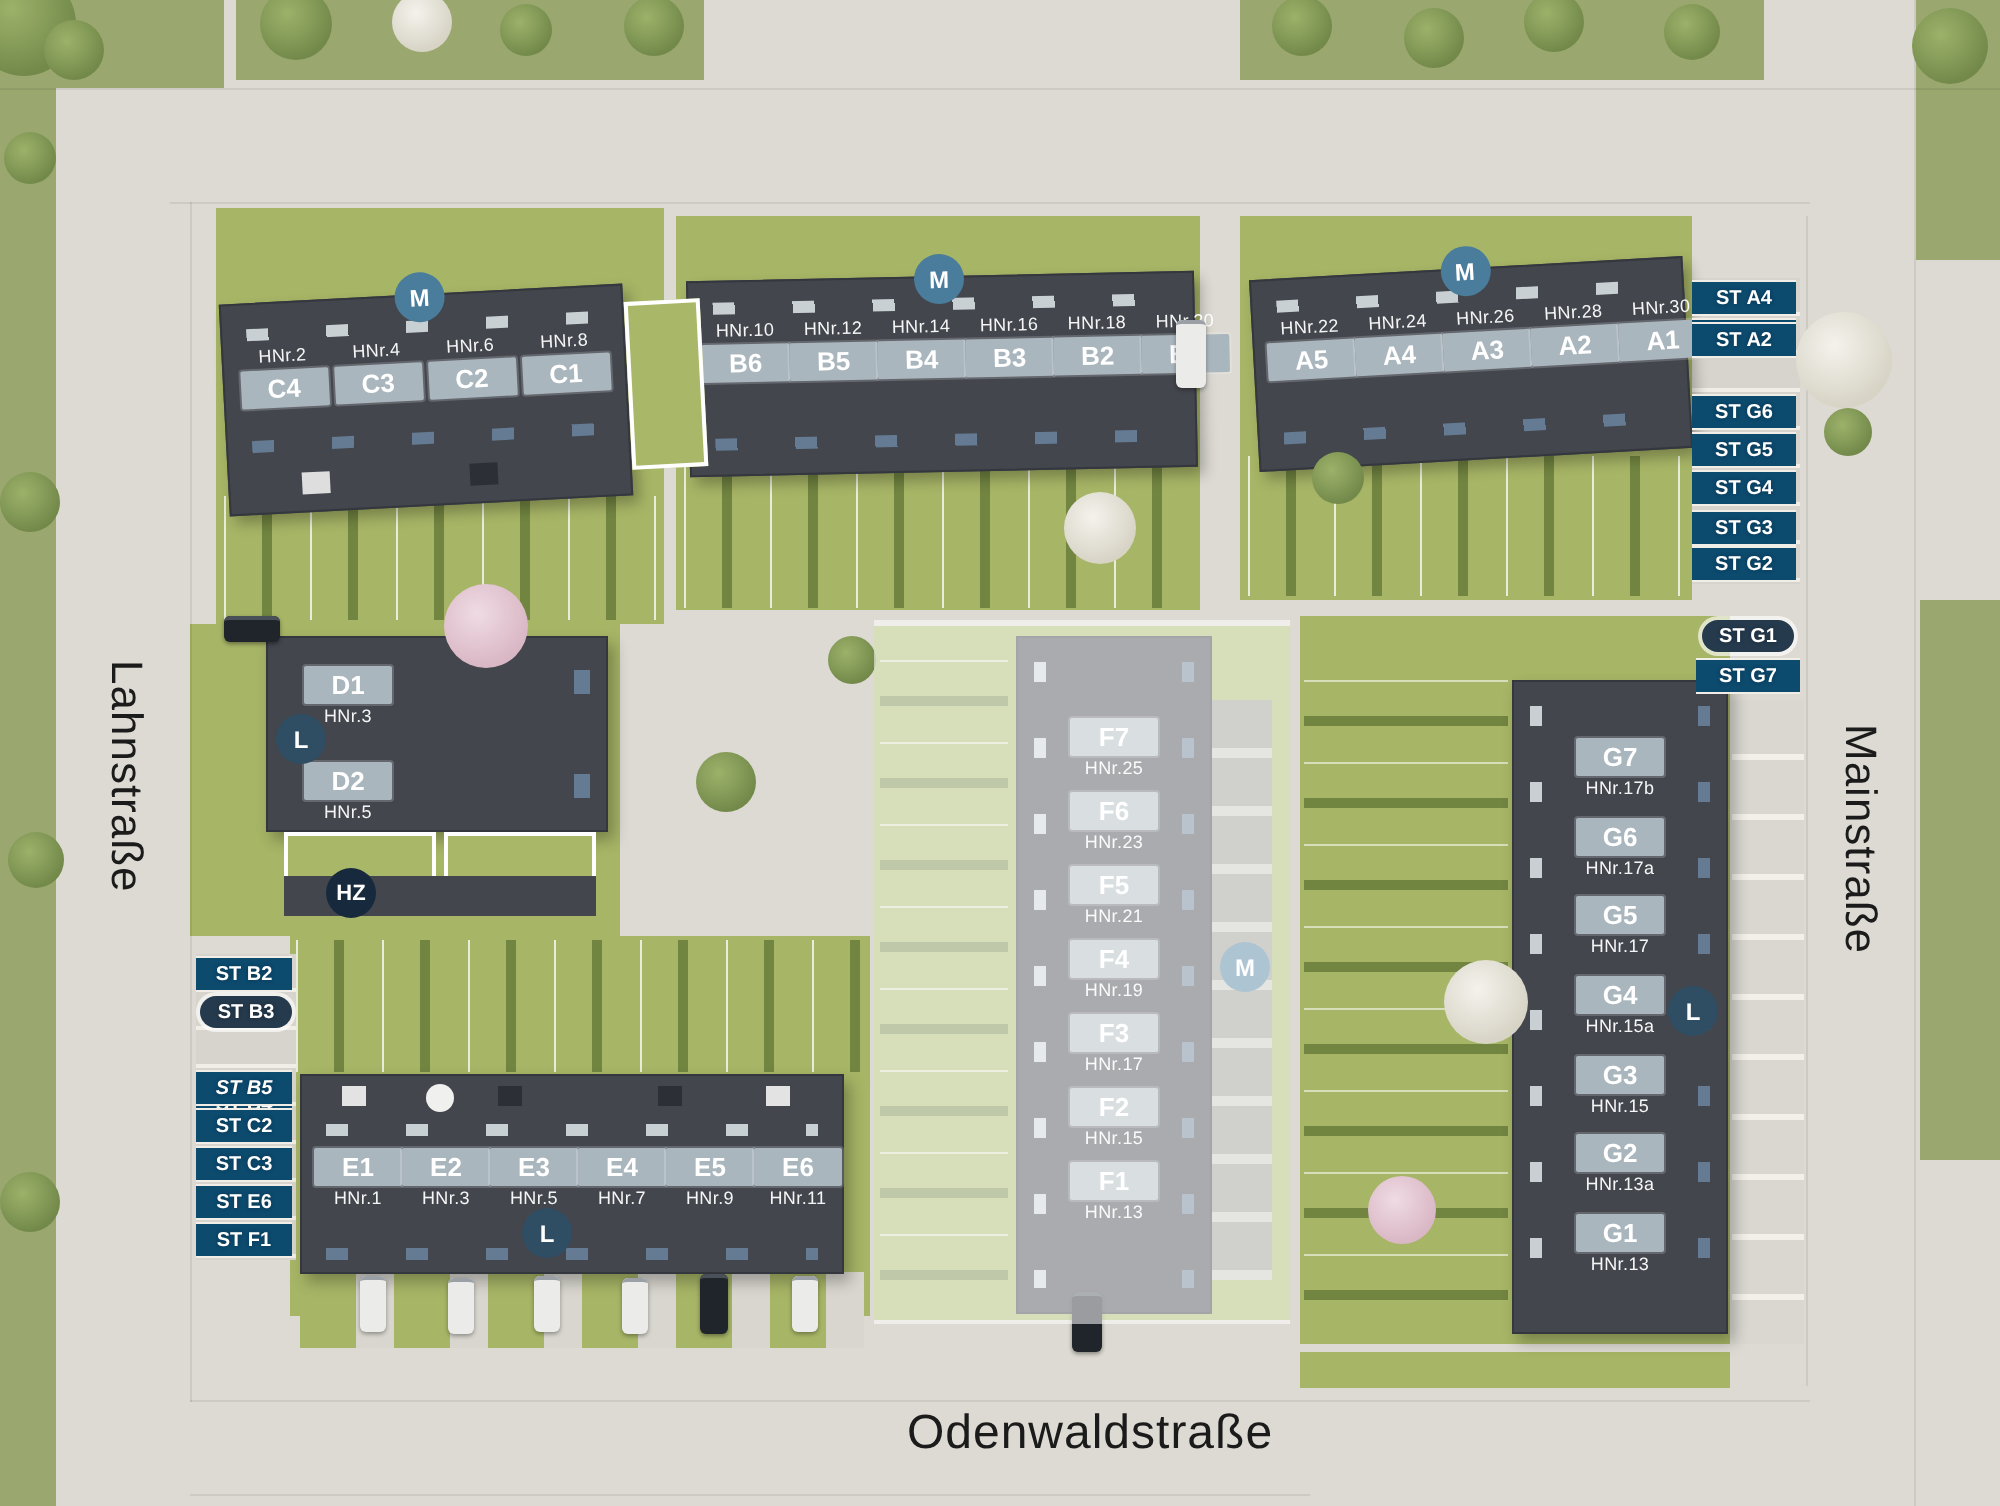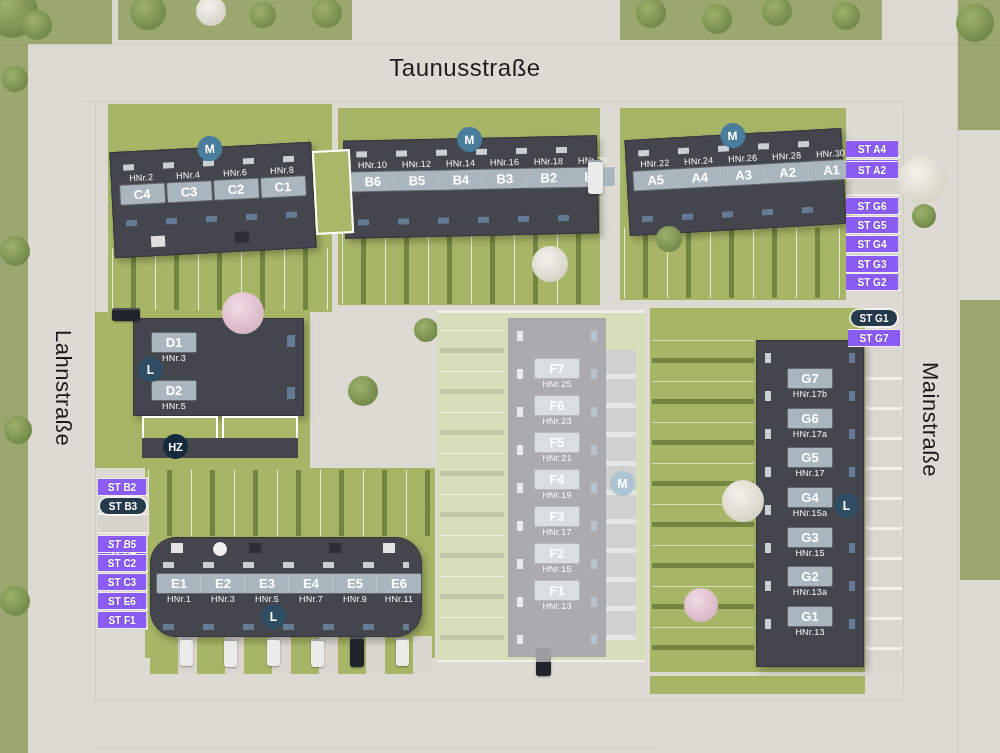--- a/index.html
+++ b/index.html
@@ -33,21 +33,21 @@
   .badge.hz{background:#17293c;font-size:11px;}
   .sky{position:absolute;left:12px;right:12px;height:6px;
        background:repeating-linear-gradient(to right,#c9d0d4 0 11px,transparent 11px 40px);}
   .win{position:absolute;left:12px;right:12px;height:6px;
        background:repeating-linear-gradient(to right,#647b93 0 11px,transparent 11px 40px);}
   .sky-v{position:absolute;top:12px;bottom:12px;width:6px;
        background:repeating-linear-gradient(to bottom,#c9d0d4 0 10px,transparent 10px 38px);}
   .win-v{position:absolute;top:12px;bottom:12px;width:6px;
        background:repeating-linear-gradient(to bottom,#647b93 0 10px,transparent 10px 38px);}
   .st{position:absolute;width:52px;height:16px;display:flex;align-items:center;justify-content:center;
-      font-size:10px;font-weight:bold;color:#fff;background:#8b5cf6;z-index:4;
+      font-size:10px;font-weight:bold;color:#fff;background:#0c4a6e;z-index:4;
       box-shadow:0 1px 0 #f0eee7,0 -1px 0 #f0eee7;text-shadow:0 0 2px rgba(0,0,0,0.3);cursor:pointer;}
   .st.hl{background:#253a4d;border-radius:9px;box-shadow:0 0 0 2px rgba(255,255,255,0.65);}
   .street{position:absolute;color:#1b1b1b;font-size:24px;letter-spacing:.5px;z-index:6;}
   .street.vert{writing-mode:vertical-rl;font-size:22px;}
   .tree{position:absolute;border-radius:50%;z-index:4;}
   .tree.g{background:radial-gradient(circle at 38% 35%,#9cb26a,#73894a 72%);}
   .tree.p{background:radial-gradient(circle at 40% 35%,#efdbe3,#d9b7c4 72%);}
   .tree.w{background:radial-gradient(circle at 40% 35%,#f4f2ec,#d7d4c6 72%);}
   .car{position:absolute;border-radius:3px;z-index:4;}
   .car.white{background:#ebebe9;box-shadow:inset 0 6px 0 -4px #9aa0a6,0 1px 2px rgba(0,0,0,0.35);}
@@ -198,21 +198,21 @@
       <span class="hnr">HNr.5</span>
     </div>
     <div class="obj" style="right:8px;top:16px;width:8px;height:12px;background:#647b93;"></div>
     <div class="obj" style="right:8px;bottom:16px;width:8px;height:12px;background:#647b93;"></div>
   </div>
   <div class="cell" style="left:142px;top:416px;width:72px;height:20px;"></div>
   <div class="cell" style="left:222px;top:416px;width:72px;height:20px;"></div>
   <div class="dstrip" style="left:142px;top:438px;width:156px;height:20px;"></div>
   <div class="badge hz" style="left:163px;top:434px;">HZ</div>
 
-  <div class="bld" style="left:150px;top:537px;width:270px;height:98px;border-radius:26px;">
+  <div class="bld" style="left:150px;top:537px;width:270px;height:98px;">
     <div class="obj" style="left:20px;top:5px;width:12px;height:10px;background:#e3e3e3;"></div>
     <div class="obj" style="left:62px;top:4px;width:14px;height:14px;background:#f0f0ef;border-radius:50%;"></div>
     <div class="obj" style="left:98px;top:5px;width:12px;height:10px;background:#2c2f35;"></div>
     <div class="obj" style="left:178px;top:5px;width:12px;height:10px;background:#2c2f35;"></div>
     <div class="obj" style="left:232px;top:5px;width:12px;height:10px;background:#e3e3e3;"></div>
     <div class="sky" style="top:24px;"></div>
     <div class="units-h" style="top:36px;">
       <div class="u">
         <span class="code">E1</span>
         <span class="hnr">HNr.1</span>
@@ -365,17 +365,17 @@
   <div class="car white" style="left:267px;top:638px;width:13px;height:28px;"></div>
   <div class="car white" style="left:311px;top:639px;width:13px;height:28px;"></div>
   <div class="car dark" style="left:350px;top:637px;width:14px;height:30px;"></div>
   <div class="car white" style="left:396px;top:638px;width:13px;height:28px;"></div>
   <div class="car dark" style="left:536px;top:646px;width:15px;height:30px;"></div>
   <div class="car dark" style="left:112px;top:308px;width:28px;height:13px;"></div>
   <div class="car white" style="left:588px;top:160px;width:15px;height:34px;"></div>
 
   <div class="overlay" style="left:437px;top:310px;width:208px;height:352px;"></div>
 
-  <div class="street" style="left:340px;top:54px;width:250px;text-align:center;">Taunusstraße</div>
+  <div class="street" style="left:420px;top:703px;width:250px;text-align:center;">Odenwaldstraße</div>
   <div class="street vert" style="left:50px;top:330px;">Lahnstraße</div>
   <div class="street vert" style="left:917px;top:362px;">Mainstraße</div>
 
 </div>
 
 </body></html>

